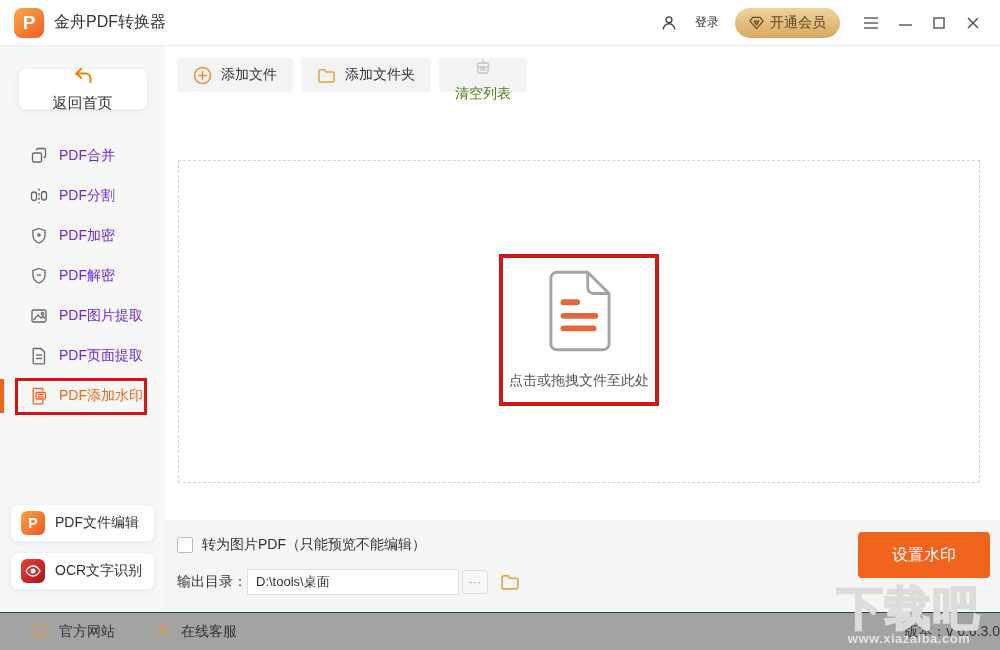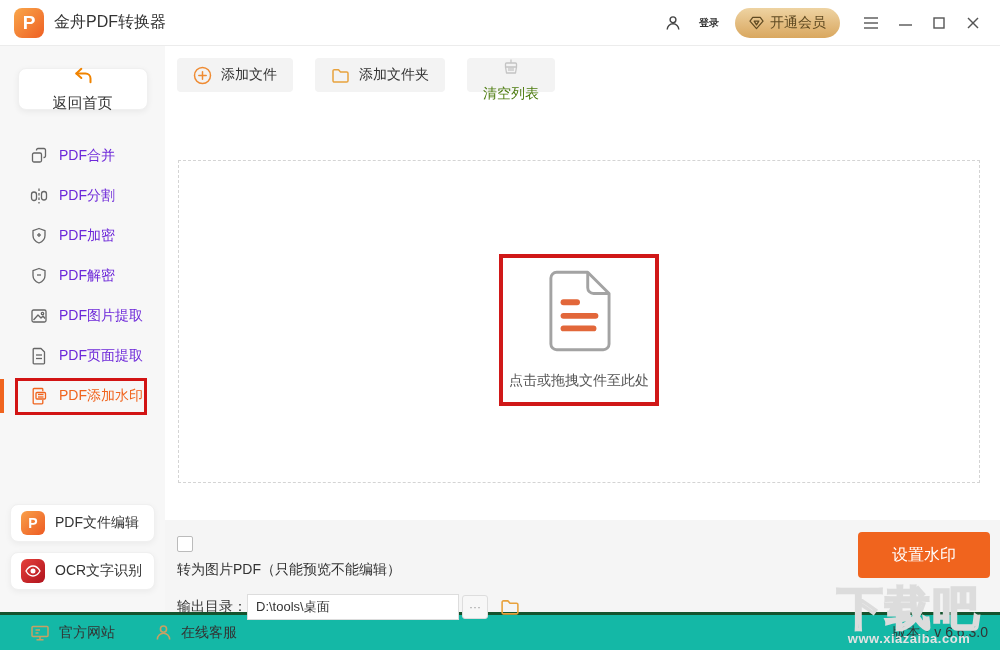--- a/index.html
+++ b/index.html
@@ -8,21 +8,21 @@
 
   
   .titlebar { height:46px; background:#fff; border-bottom:1px solid #ececec;
     display:flex; align-items:center; padding:0 14px; }
   .logo { width:30px; height:30px; border-radius:8px;
     background:linear-gradient(135deg,#f9a74b,#ee5f23);
     color:#fff; font-weight:bold; font-size:19px;
     display:flex; align-items:center; justify-content:center; }
   .app-title { margin-left:10px; font-size:16px; color:#333; }
   .tb-spacer { flex:1; }
-  .login { display:flex; align-items:center; gap:18px; font-size:10px; color:#333; cursor:pointer;font-weight:bold; }
+  .login { display:flex; align-items:center; gap:18px; font-size:12px; color:#333; cursor:pointer; }
   .vip-pill { margin-left:16px; display:flex; align-items:center; gap:6px;
     padding:6px 14px; border-radius:16px; font-size:14px; color:#5f4a22;
     background:linear-gradient(180deg,#eed3a2,#d9a75f); cursor:pointer; }
   .win-controls { display:flex; align-items:center; gap:8px; margin-left:18px; }
   .wc { width:26px; height:26px; display:flex; align-items:center; justify-content:center;
     color:#555; cursor:pointer; }
 
   
   .app-body { display:flex; height:566px; }
   .sidebar { width:165px; background:#f7f7f7; display:flex; flex-direction:column; position:relative; }
@@ -48,55 +48,55 @@
   .tool-btn { margin:0 10px 10px; height:38px; background:#fff; border-radius:8px;
     border:1px solid #f0f0f0; box-shadow:0 2px 6px rgba(0,0,0,.05);
     display:flex; align-items:center; gap:10px; padding-left:10px;
     font-size:14px; color:#333; cursor:pointer; }
   .app-ic { width:24px; height:24px; border-radius:6px; display:flex;
     align-items:center; justify-content:center; color:#fff; font-weight:bold; font-size:14px; }
   .app-ic.pdf { background:linear-gradient(135deg,#f9a04a,#ed5a22); }
   .app-ic.ocr { background:linear-gradient(135deg,#e5413b,#b0131d); }
 
   
-  .toolbar { display:flex; gap:22px; padding:12px 0 0 12px; }
+  .toolbar { display:flex; gap:8px; padding:12px 0 0 12px; }
   .tbtn { height:34px; background:#f3f3f3; border-radius:4px; padding:0 16px;
     display:flex; align-items:center; gap:9px; font-size:14px; color:#333; cursor:pointer; }
   .tbtn.disabled { color:#4d7c0f; cursor:default;flex-direction:column; }
 
   
   .dropzone { margin:68px 20px 0 13px; height:323px; border:1px dashed #d4d4d4;
     position:relative; background:#fff; }
   .drop-annot { position:absolute; left:50%; transform:translateX(-50%); top:93px;
     width:160px; height:152px; border:4px solid #d01818; background:#fff;
     display:flex; flex-direction:column; align-items:center; cursor:pointer; }
   .drop-hint { margin-top:auto; margin-bottom:12px; font-size:14px; color:#555; white-space:nowrap; }
 
   
   .options-panel { margin-top:auto; height:92px; background:#f5f5f5; position:relative;
     padding:16px 0 0 12px; }
-  .chk-row { display:flex; align-items:flex-start; gap:9px;flex-direction:column; }
+  .chk-row { display:flex; align-items:center; gap:9px; }
   .checkbox { width:16px; height:16px; border:1px solid #bbb; border-radius:2px; background:#fff; cursor:pointer; }
   .chk-label { font-size:14px; color:#333; }
   .out-row { margin-top:15px; display:flex; align-items:center; }
   .out-label { font-size:14px; color:#333; }
   .out-input { width:212px; height:26px; border:1px solid #ddd; background:#fff;
     font-size:13px; color:#333; padding:0 8px; outline:none;
     font-family:"Liberation Sans","DejaVu Sans",sans-serif; }
   .browse-btn { width:26px; height:24px; margin-left:3px; background:#f7f7f7;
     border:1px solid #ddd; border-radius:3px; color:#999; font-size:12px;
     display:flex; align-items:center; justify-content:center; cursor:pointer; }
   .out-folder { margin-left:12px; display:flex; cursor:pointer; }
   .wm-btn { position:absolute; right:10px; top:12px; width:132px; height:46px;
     background:#f0641e; border:none; border-radius:4px; color:#fff; font-size:16px;
     cursor:pointer; font-family:"Liberation Sans","DejaVu Sans",sans-serif; }
 
   
-  .statusbar { height:38px; border-top:3px solid #14532d; background:#14b8a6;
-    display:flex; align-items:center; padding:0 12px 0 30px; }
+  .statusbar { height:38px; border-top:1px solid #14532d; background:#a3a3a3;
+    display:flex; align-items:center; padding:0 0 0 30px; }
   .sb-item { display:flex; align-items:center; gap:9px; font-size:14px; color:#333; cursor:pointer; }
   .sb-item + .sb-item { margin-left:40px; }
   .version { margin-left:auto; font-size:14px; color:#333; }
 
   
   .site-wm { position:fixed; right:2px; bottom:4px; width:178px; text-align:center;
     z-index:50; pointer-events:none; }
   .site-wm .big { font-size:46px; font-weight:700; line-height:1; color:rgba(255,255,255,.1);
     -webkit-text-stroke:2px #dcdcdc; letter-spacing:2px; }
   .site-wm .url { font-size:13px; font-weight:700; color:#e3e3e3; letter-spacing:.5px; }

